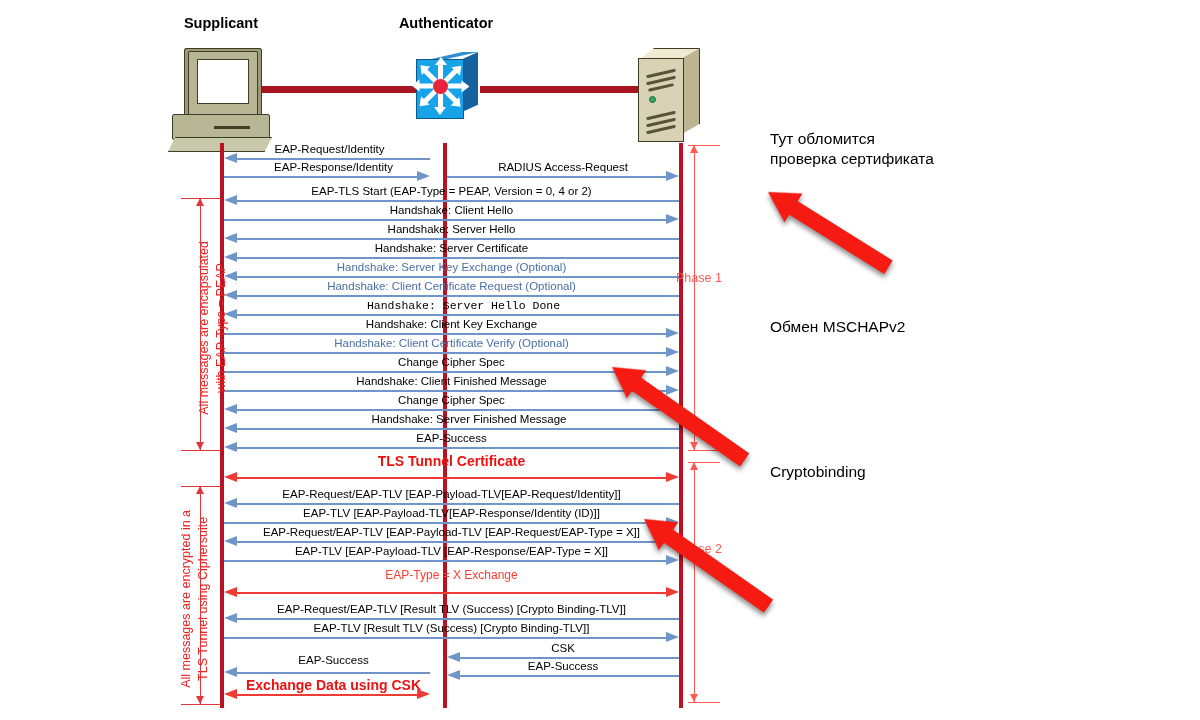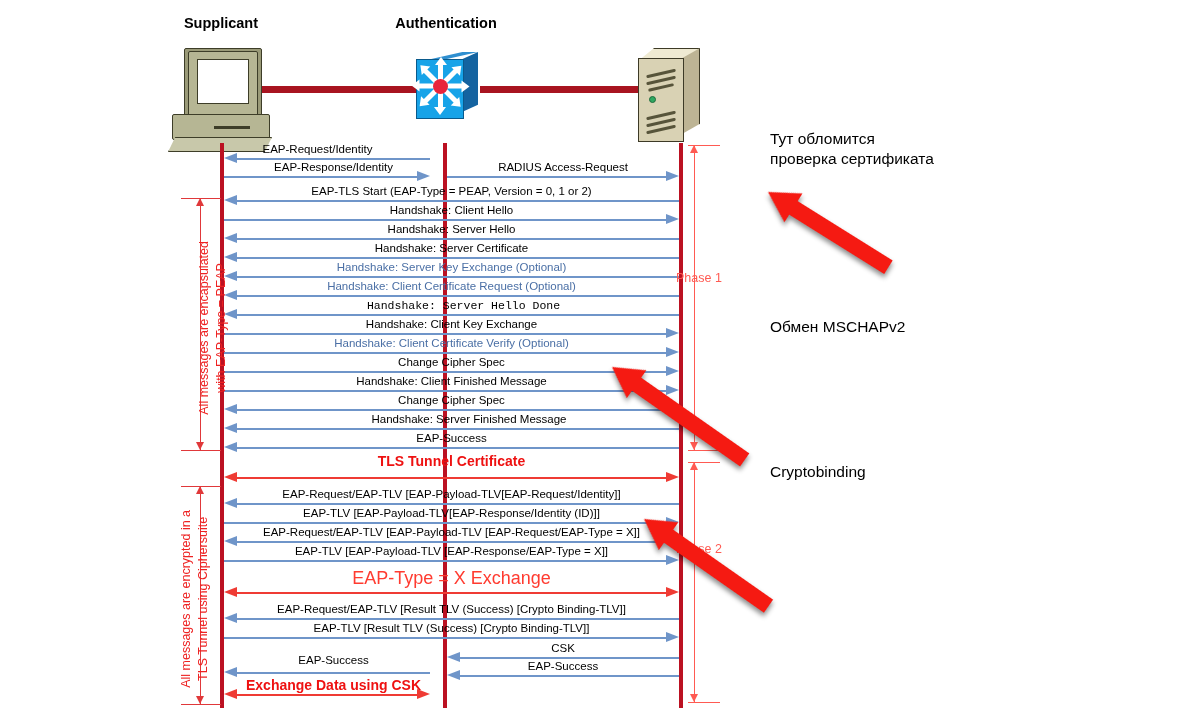--- a/index.html
+++ b/index.html
@@ -197,21 +197,21 @@
     line-height: 1;
   }
   .msg-label.optional { color: #4a6fa5; }
   .msg-label.banner {
     color: #ee1111;
     font-weight: bold;
     font-size: 14px;
   }
   .msg-label.banner-light {
     color: #ff3b30;
-    font-size: 18px;
+    font-size: 12px;
   }
 
   
   .vbracket { position: absolute; }
   .vb-line {
     position: absolute;
     width: 1.3px;
     background: #e0383a;
   }
   .vb-cap {
@@ -282,21 +282,21 @@
   <div class="node-title" style="left:141px; top:14px; width:160px;">Supplicant</div>
   <div class="dev" style="left:168px; top:48px; width:110px; height:106px;">
     <div class="pc-mon-outer"></div>
     <div class="pc-mon-bevel"></div>
     <div class="pc-screen"></div>
     <div class="pc-base"></div>
     <div class="pc-slot"></div>
     <div class="pc-kbd"></div>
   </div>
 
-  <div class="node-title" style="left:365px; top:14px; width:162px;">Authentication</div>
+  <div class="node-title" style="left:365px; top:14px; width:162px;">Authenticator</div>
   <div class="dev" style="left:416px; top:52px; width:70px; height:72px;">
     <div class="sw-side"></div>
     <div class="sw-top"></div>
     <div class="sw-face"></div>
     <div class="sw-arrow" style="transform:rotate(0deg);"></div>
     <div class="sw-arrow" style="transform:rotate(45deg);"></div>
     <div class="sw-arrow" style="transform:rotate(90deg);"></div>
     <div class="sw-arrow" style="transform:rotate(135deg);"></div>
     <div class="sw-arrow" style="transform:rotate(180deg);"></div>
     <div class="sw-arrow" style="transform:rotate(225deg);"></div>
@@ -316,39 +316,39 @@
     <div class="srv-vent" style="left:14px; top:66px; width:30px; transform:rotate(-13deg);"></div>
     <div class="srv-vent" style="left:14px; top:73px; width:30px; transform:rotate(-13deg);"></div>
     <div class="srv-vent" style="left:14px; top:80px; width:30px; transform:rotate(-13deg);"></div>
   </div>
 
   <div class="lifeline" style="left:220px; top:143px; height:565px;"></div>
   <div class="lifeline" style="left:443px; top:143px; height:565px;"></div>
   <div class="lifeline" style="left:679px; top:143px; height:565px;"></div>
 
   <div class="msg">
-    <div class="msg-label" style="left:208px; top:144px; width:219px;">EAP-Request/Identity</div>
+    <div class="msg-label" style="left:220px; top:144px; width:219px;">EAP-Request/Identity</div>
     <div class="msg-line" style="left:237px; top:158px; width:193px;"></div>
     <div class="msg-head head-left" style="left:224px; top:153px;"></div>
   </div>
 
   <div class="msg">
     <div class="msg-label" style="left:224px; top:162px; width:219px;">EAP-Response/Identity</div>
     <div class="msg-line" style="left:224px; top:176px; width:193px;"></div>
     <div class="msg-head head-right" style="left:417px; top:171px;"></div>
   </div>
 
   <div class="msg">
     <div class="msg-label" style="left:447px; top:162px; width:232px;">RADIUS Access-Request</div>
     <div class="msg-line" style="left:447px; top:176px; width:219px;"></div>
     <div class="msg-head head-right" style="left:666px; top:171px;"></div>
   </div>
 
   <div class="msg">
-    <div class="msg-label" style="left:224px; top:186px; width:455px;">EAP-TLS Start (EAP-Type = PEAP, Version = 0, 1 or 2)</div>
+    <div class="msg-label" style="left:224px; top:186px; width:455px;">EAP-TLS Start (EAP-Type = PEAP, Version = 0, 4 or 2)</div>
     <div class="msg-line" style="left:237px; top:200px; width:442px;"></div>
     <div class="msg-head head-left" style="left:224px; top:195px;"></div>
   </div>
 
   <div class="msg">
     <div class="msg-label" style="left:224px; top:205px; width:455px;">Handshake: Client Hello</div>
     <div class="msg-line" style="left:224px; top:219px; width:442px;"></div>
     <div class="msg-head head-right" style="left:666px; top:214px;"></div>
   </div>
 

